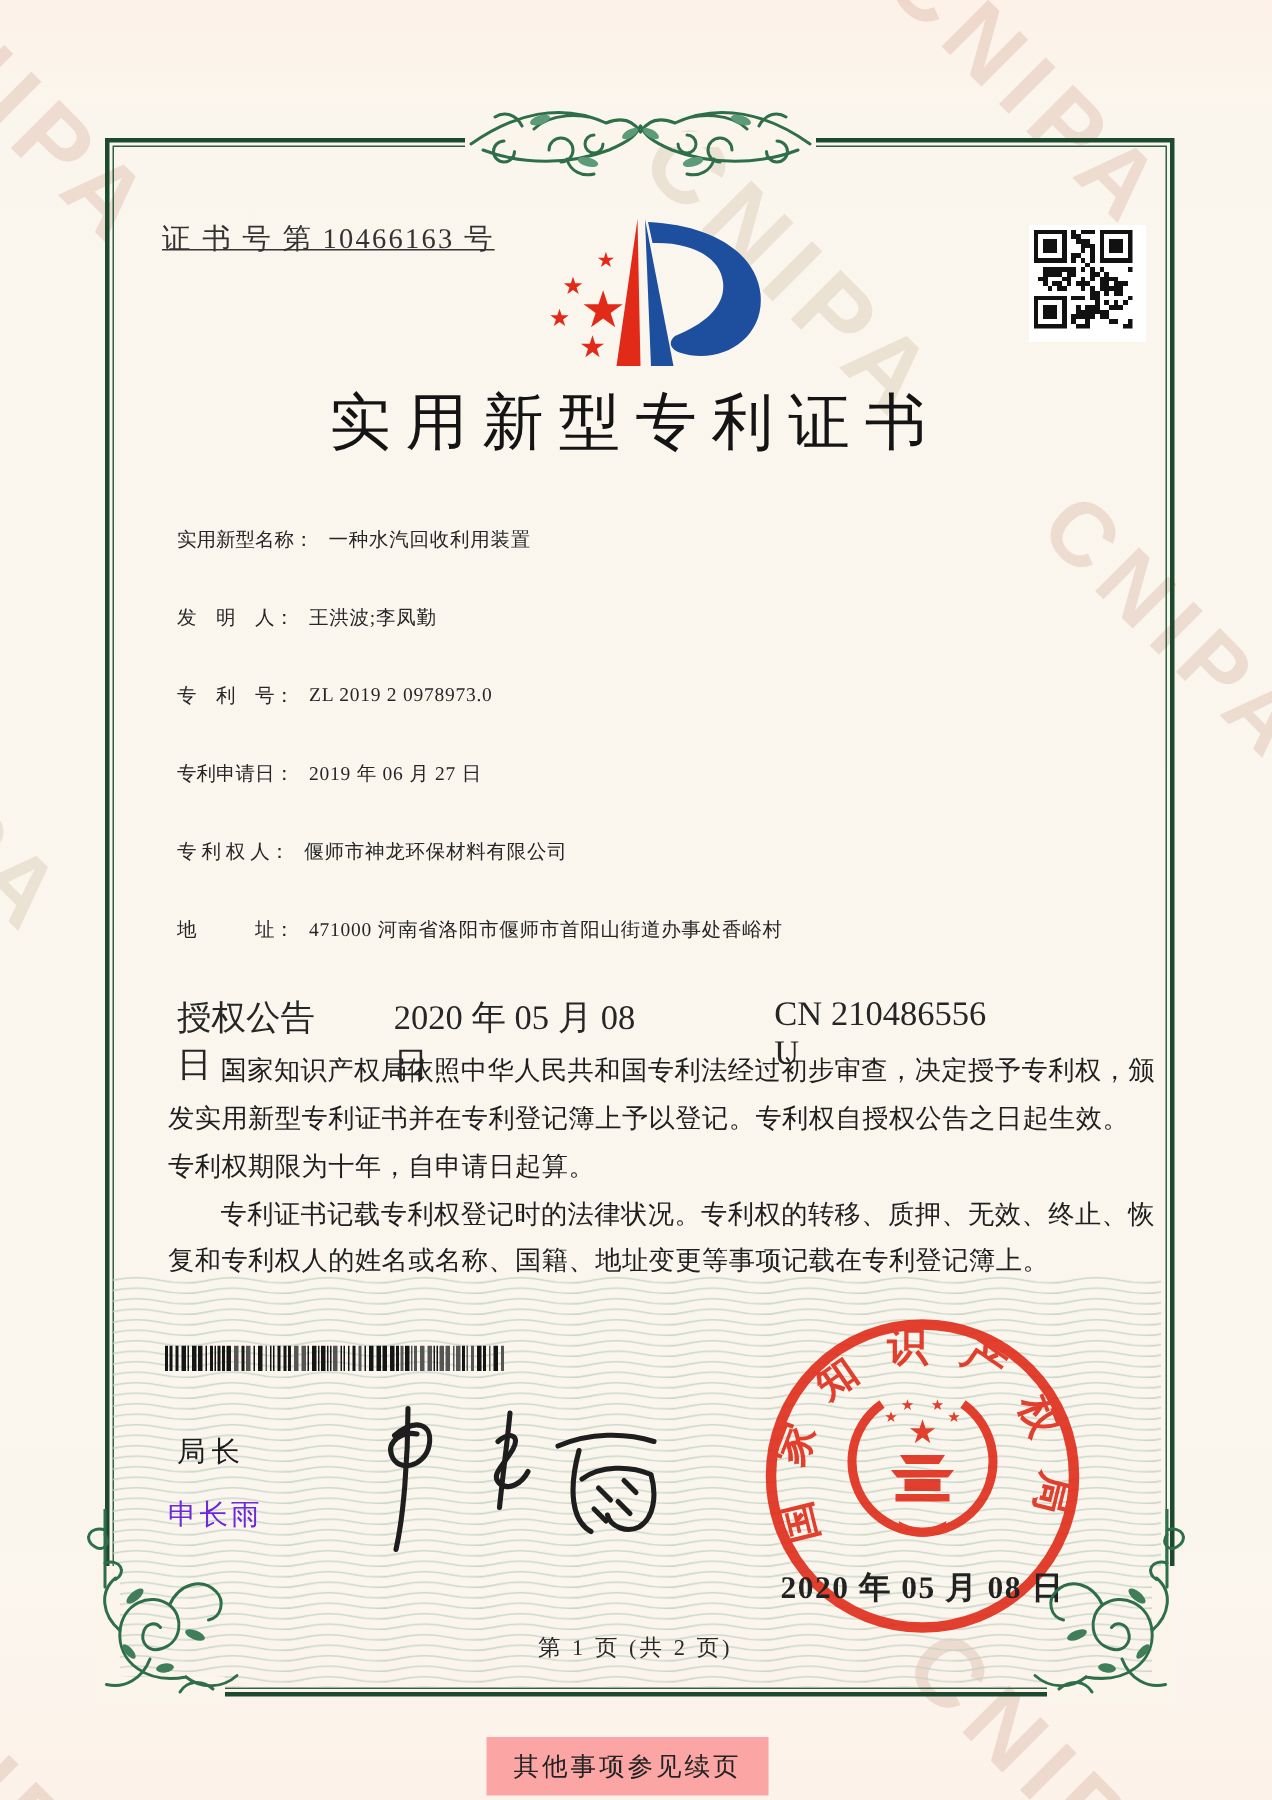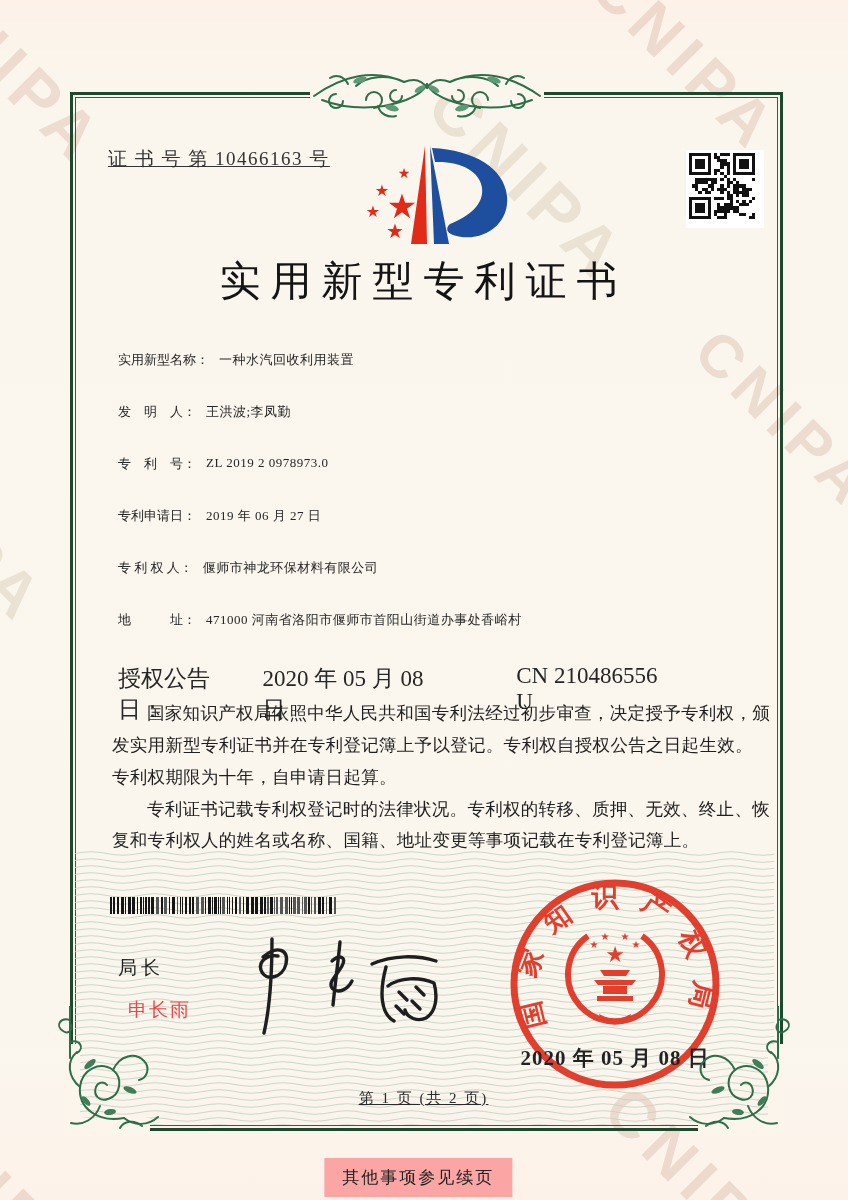--- a/index.html
+++ b/index.html
@@ -34,25 +34,25 @@
   .grant-row{display:flex;font-size:23px;color:#262626;justify-content:center;}
   .grant-pair{display:flex;}
   .grant-pair + .grant-pair{margin-left:58px;}
   
   .bodytext{position:absolute;left:112px;top:698px;width:658px;font-size:17.5px;
       line-height:1.82;color:#1f1f1f;letter-spacing:.3px;}
   .bodytext p{margin:0;text-indent:2em;}
   
   .barcode{position:absolute;left:110px;top:897px;width:228px;height:17px;}
   .signer-title{position:absolute;left:118px;top:955px;font-size:19px;color:#1d1d1d;letter-spacing:4px;}
-  .signer-name{position:absolute;left:128px;top:997px;font-size:19px;color:#ef4444;letter-spacing:2px;}
+  .signer-name{position:absolute;left:112px;top:997px;font-size:19px;color:#6d28d9;letter-spacing:2px;}
   .signature{position:absolute;left:235px;top:933px;width:215px;height:108px;}
   .seal{position:absolute;left:498px;top:876px;width:234px;height:226px;}
   .page-footer{position:absolute;left:70px;top:1089px;width:707px;text-align:center;
-      font-size:15px;color:#2a2a2a;letter-spacing:2px;text-decoration:underline;}
+      font-size:15px;color:#2a2a2a;letter-spacing:2px;}
   .cont-note{position:absolute;left:50%;top:1141px;transform:translateX(-53%);
       background:#fca5a5;padding:8px 18px;font-size:17px;color:#222;letter-spacing:2px;margin-top:17px;}
   .flourish-top{position:absolute;left:308px;top:56px;width:238px;height:86px;}
   .corner-orn{position:absolute;width:138px;height:134px;}
   .corner-orn.left{left:38px;top:1006px;}
   .corner-orn.right{left:672px;top:1006px;transform:scaleX(-1);}
 </style>
 </head>
 <body>
 

